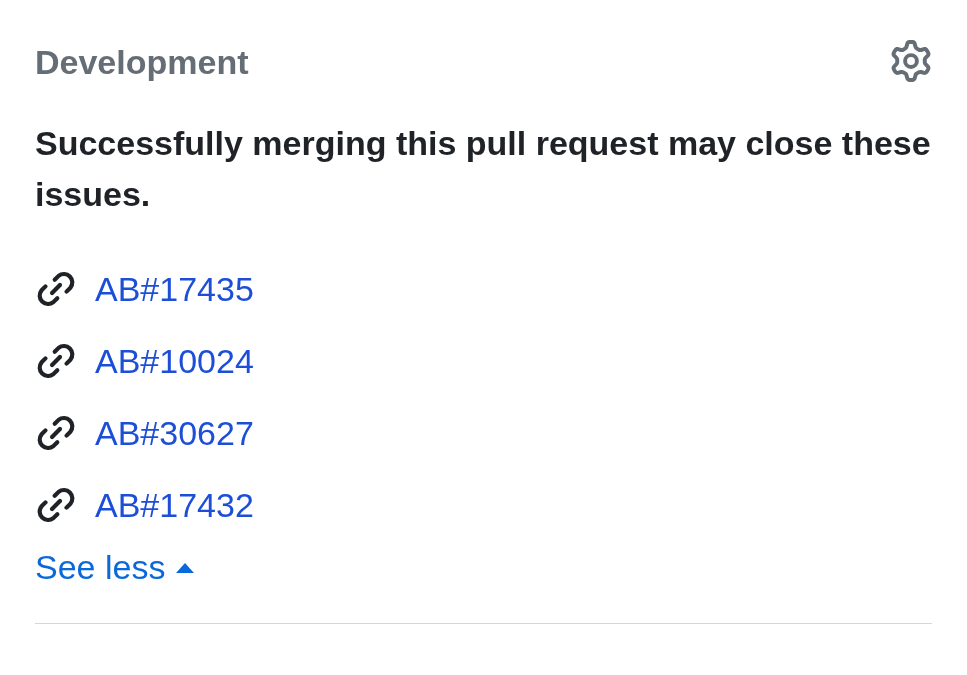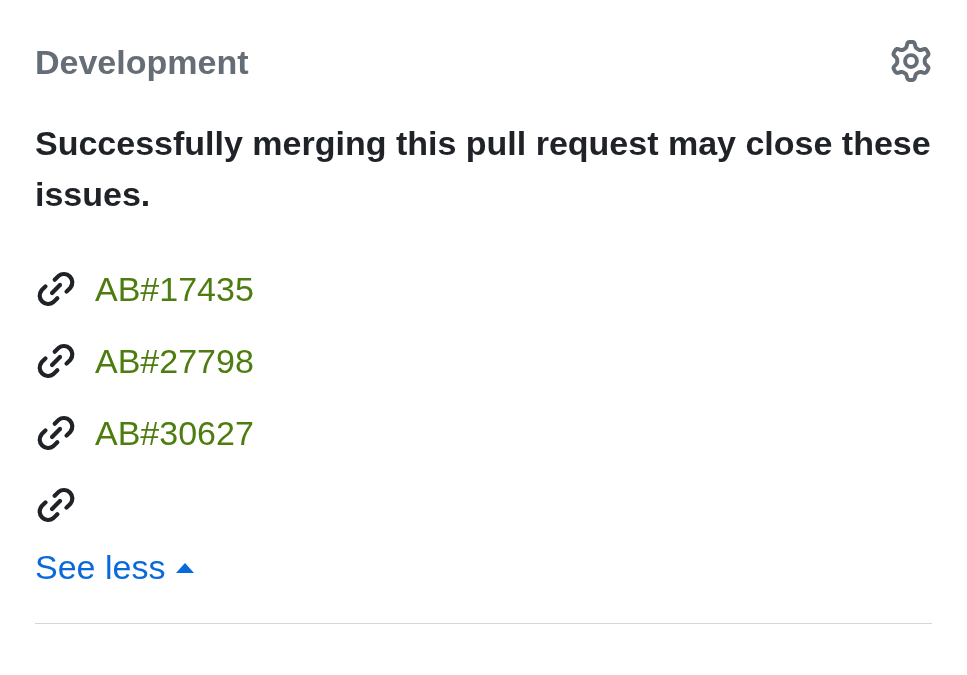--- a/index.html
+++ b/index.html
@@ -46,21 +46,21 @@
     display: flex;
     align-items: center;
     gap: 18px;
     cursor: pointer;
   }
   .link-icon { color: #1f2328; }
   .link-icon svg { width: 42px; height: 42px; display: block; }
   .linked-label {
     font-size: 34px;
     font-weight: 500;
-    color: #4d7c0f;
+    color: #1d4ed8;
   }
   .toggle-row {
     display: flex;
     align-items: center;
     gap: 8px;
     cursor: pointer;
     margin-bottom: 36px;
   }
   .toggle-label {
     font-size: 34px;
@@ -100,40 +100,41 @@
     <span class="linked-label">AB#17435</span>
   </div>
   <div class="linked-item">
     <span class="link-icon">
       <svg viewBox="0 0 16 16" fill="none" stroke="currentColor" stroke-width="1.6" stroke-linecap="round" stroke-linejoin="round">
         <path d="M6.5 9.5 9.5 6.5"></path>
         <path d="M8.5 11.5 7 13a3.2 3.2 0 0 1-4.5-4.5L4 7"></path>
         <path d="M7.5 4.5 9 3a3.2 3.2 0 0 1 4.5 4.5L12 9"></path>
       </svg>
     </span>
-    <span class="linked-label">AB#27798</span>
+    <span class="linked-label">AB#10024</span>
   </div>
   <div class="linked-item">
     <span class="link-icon">
       <svg viewBox="0 0 16 16" fill="none" stroke="currentColor" stroke-width="1.6" stroke-linecap="round" stroke-linejoin="round">
         <path d="M6.5 9.5 9.5 6.5"></path>
         <path d="M8.5 11.5 7 13a3.2 3.2 0 0 1-4.5-4.5L4 7"></path>
         <path d="M7.5 4.5 9 3a3.2 3.2 0 0 1 4.5 4.5L12 9"></path>
       </svg>
     </span>
     <span class="linked-label">AB#30627</span>
   </div>
   <div class="linked-item">
     <span class="link-icon">
       <svg viewBox="0 0 16 16" fill="none" stroke="currentColor" stroke-width="1.6" stroke-linecap="round" stroke-linejoin="round">
         <path d="M6.5 9.5 9.5 6.5"></path>
         <path d="M8.5 11.5 7 13a3.2 3.2 0 0 1-4.5-4.5L4 7"></path>
         <path d="M7.5 4.5 9 3a3.2 3.2 0 0 1 4.5 4.5L12 9"></path>
       </svg>
     </span>
+    <span class="linked-label">AB#17432</span>
   </div>
 </div>
 
 <div class="toggle-row">
   <span class="toggle-label">See less</span>
   <span class="caret-up">
     <svg viewBox="0 0 24 16" fill="currentColor">
       <path d="M12 3 L21 13 L3 13 Z"></path>
     </svg>
   </span>

